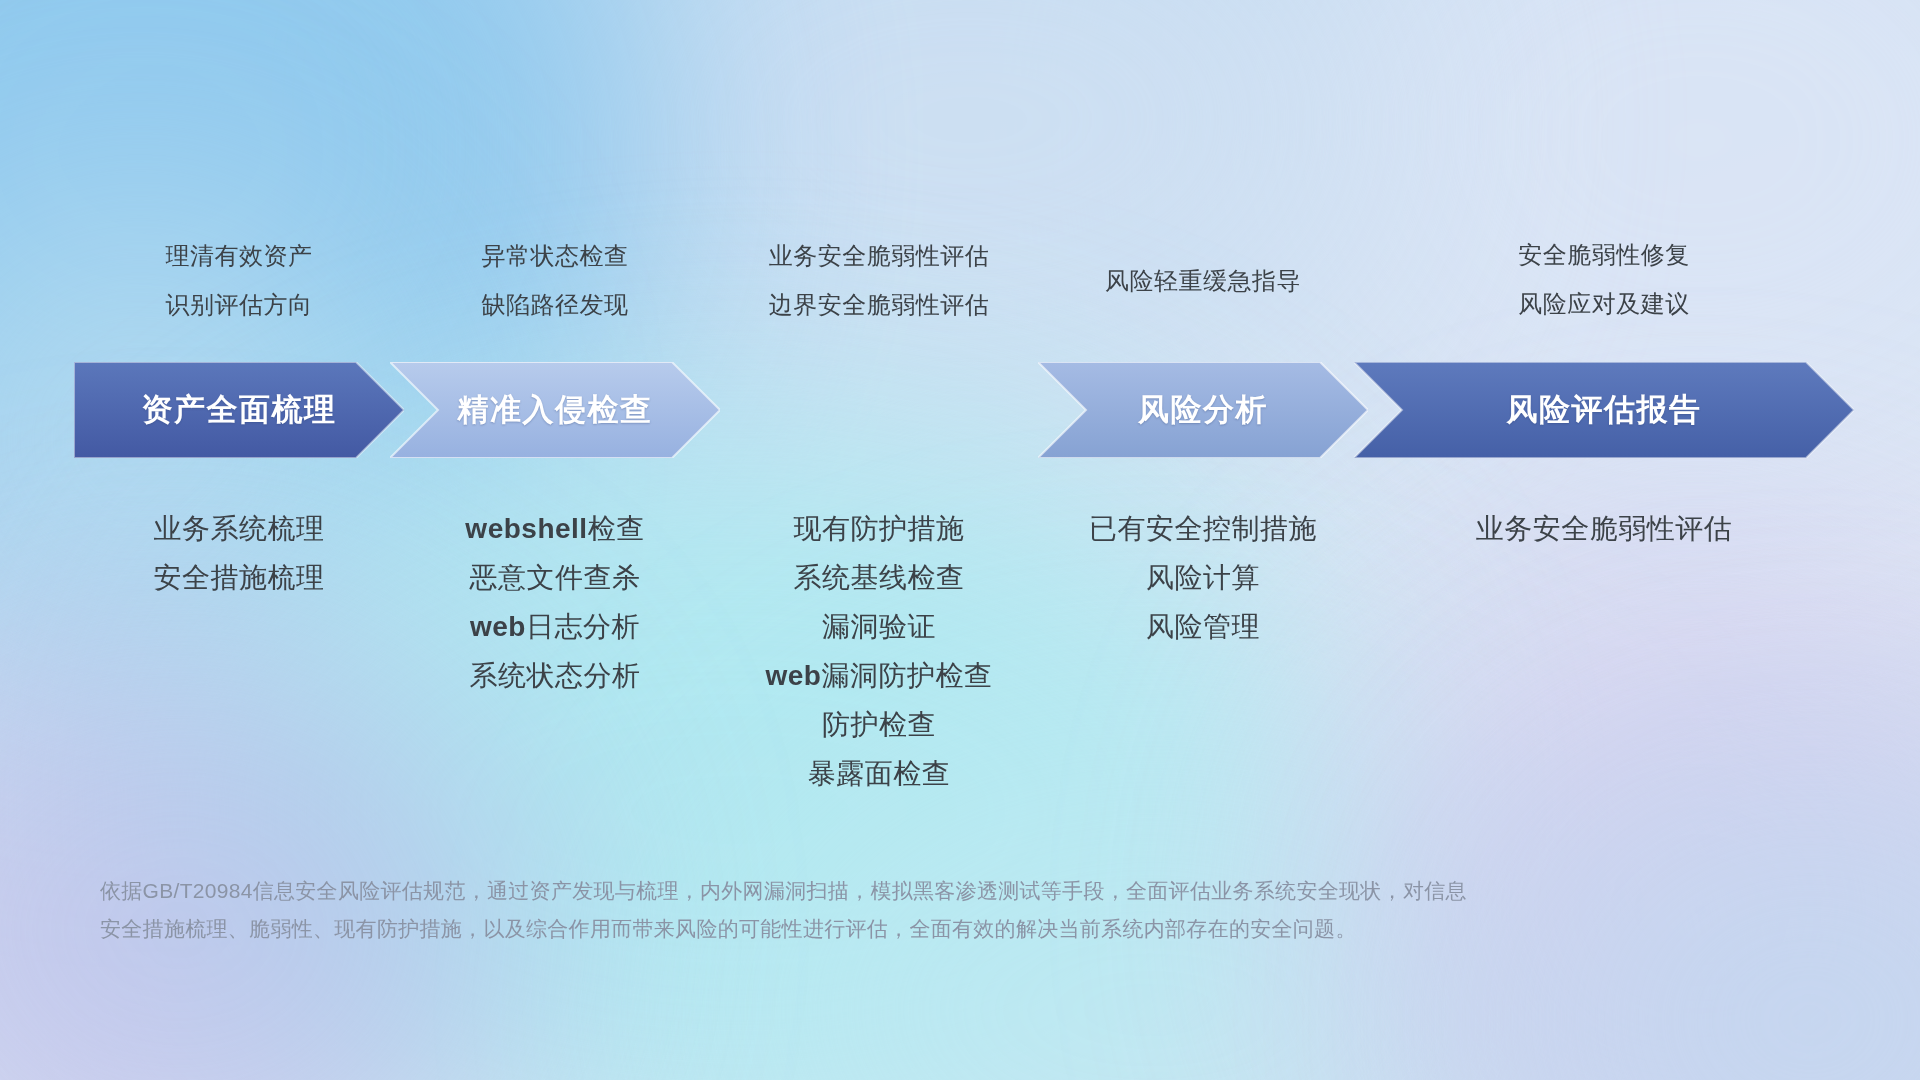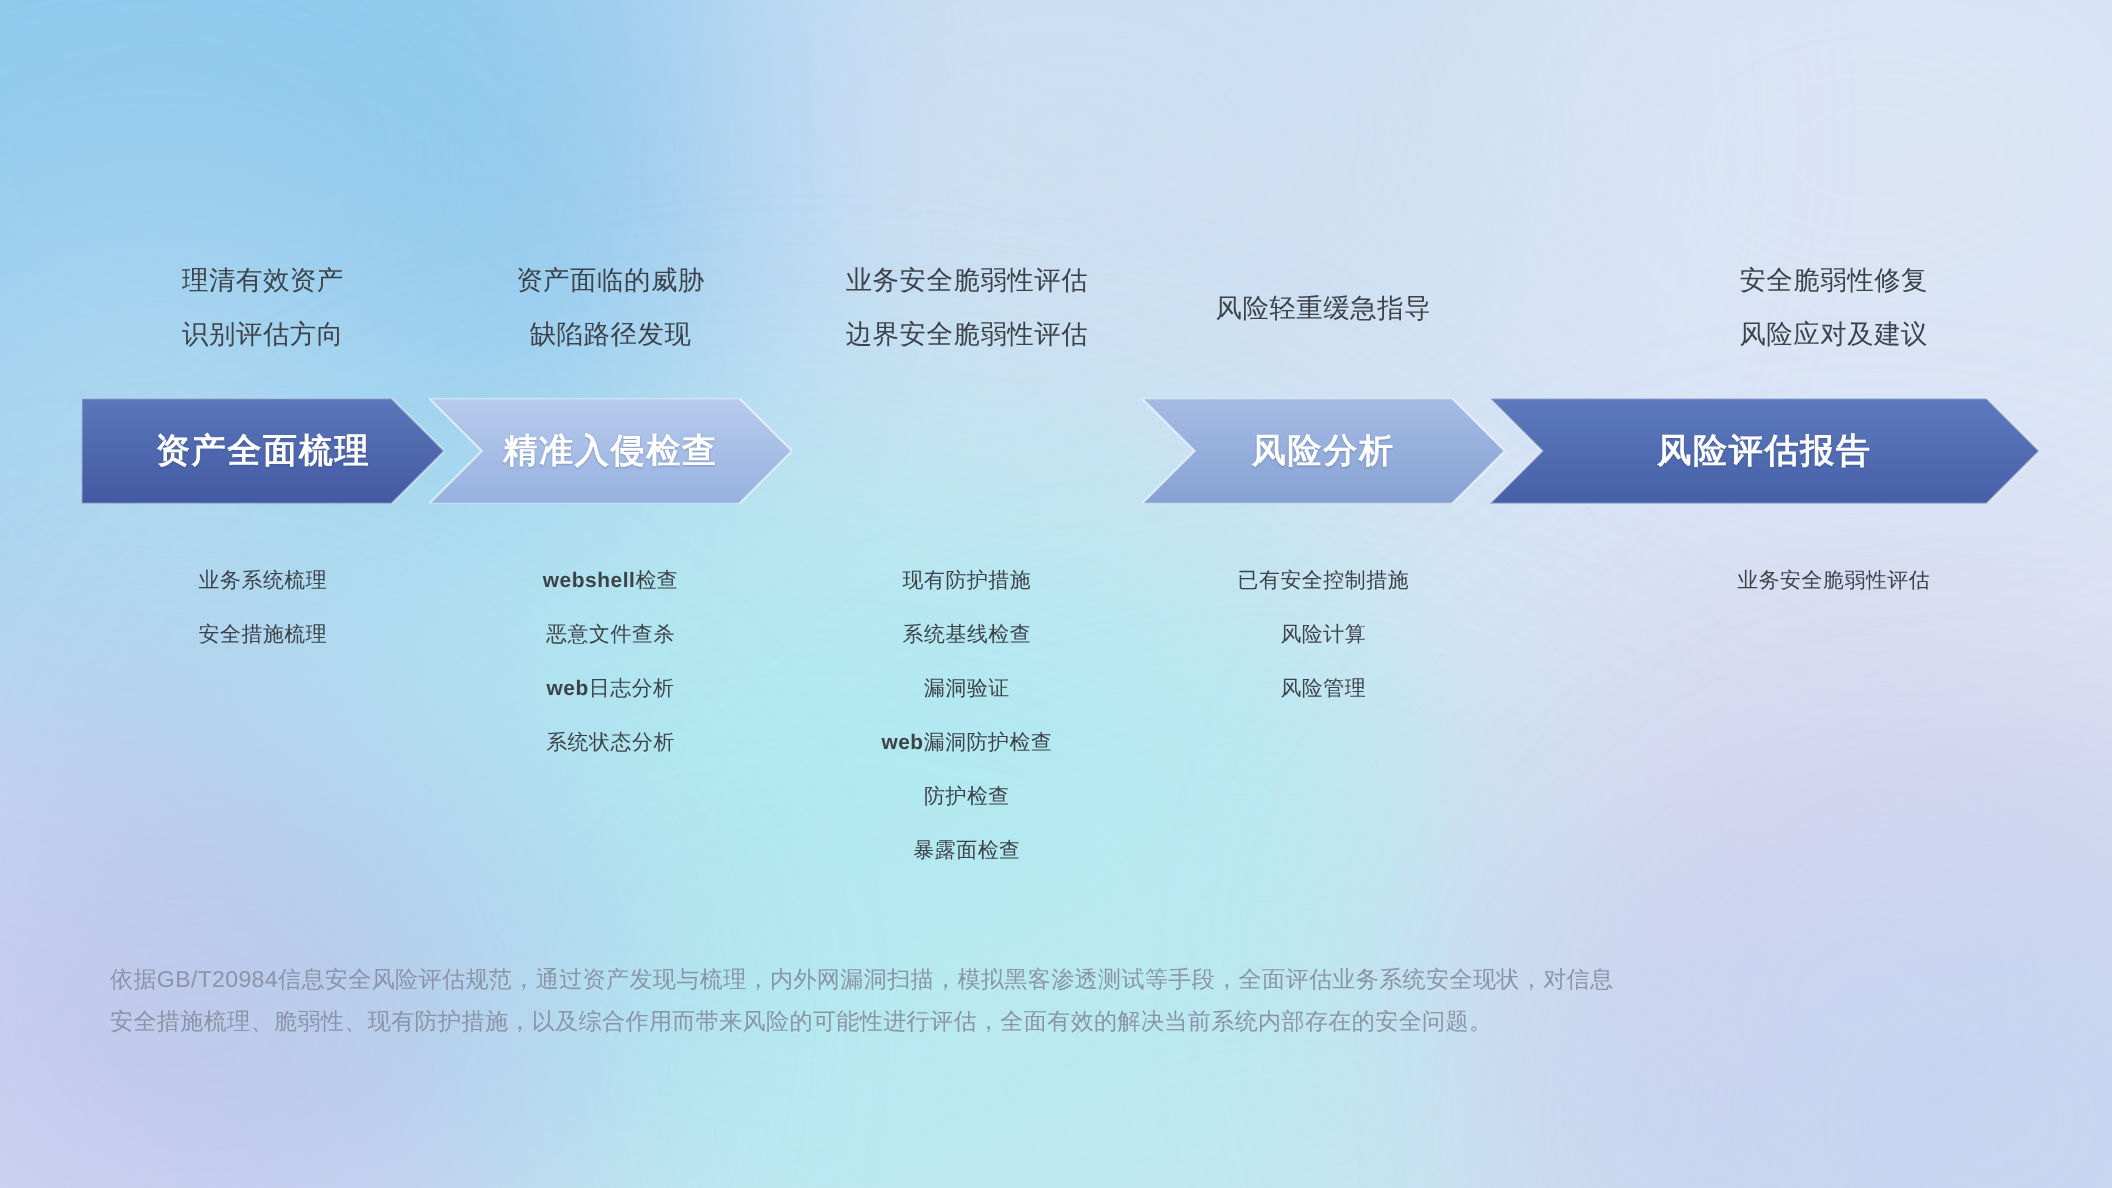--- a/index.html
+++ b/index.html
@@ -29,21 +29,21 @@
 
   
   .col{position:absolute;top:0;height:1080px;}
   .top-list{position:absolute;width:100%;text-align:center;}
   .top-list .ti{
     font-size:24px;color:#3c4248;line-height:49px;white-space:nowrap;
     letter-spacing:.5px;
   }
   .bot-list{position:absolute;width:100%;text-align:center;}
   .bot-list .bi{
-    font-size:19px;color:#3c4248;line-height:49px;white-space:nowrap;
+    font-size:28px;color:#3c4248;line-height:49px;white-space:nowrap;
     letter-spacing:.5px;
   }
   .bot-list .bi b{font-weight:700;}
 
   
   .band{position:absolute;left:0;top:362px;width:1920px;height:96px;}
   .chev{position:absolute;top:0;height:96px;display:flex;align-items:center;justify-content:center;}
   .chev .shape{position:absolute;inset:0;}
   .chev .lbl{
     position:relative;z-index:3;font-size:31px;font-weight:700;letter-spacing:1.5px;
@@ -143,21 +143,21 @@
       <div class="ti">识别评估方向</div>
     </div>
     <div class="bot-list" style="top:504px;">
       <div class="bi">业务系统梳理</div>
       <div class="bi">安全措施梳理</div>
     </div>
   </div>
 
   <div class="col" style="left:390px;width:330px;">
     <div class="top-list" style="top:231px;">
-      <div class="ti">资产面临的威胁</div>
+      <div class="ti">异常状态检查</div>
       <div class="ti">缺陷路径发现</div>
     </div>
     <div class="bot-list" style="top:504px;">
       <div class="bi"><b>webshell</b><span>检查</span></div>
       <div class="bi">恶意文件查杀</div>
       <div class="bi"><b>web</b><span>日志分析</span></div>
       <div class="bi">系统状态分析</div>
     </div>
   </div>
 
@@ -180,21 +180,21 @@
     <div class="top-list" style="top:256px;">
       <div class="ti">风险轻重缓急指导</div>
     </div>
     <div class="bot-list" style="top:504px;">
       <div class="bi">已有安全控制措施</div>
       <div class="bi">风险计算</div>
       <div class="bi">风险管理</div>
     </div>
   </div>
 
-  <div class="col" style="left:1417px;width:500px;">
+  <div class="col" style="left:1354px;width:500px;font-family:Liberation Serif, serif;">
     <div class="top-list" style="top:231px;">
       <div class="ti">安全脆弱性修复</div>
       <div class="ti">风险应对及建议</div>
     </div>
     <div class="bot-list" style="top:504px;">
       <div class="bi">业务安全脆弱性评估</div>
     </div>
   </div>
 
   <div class="footer">

